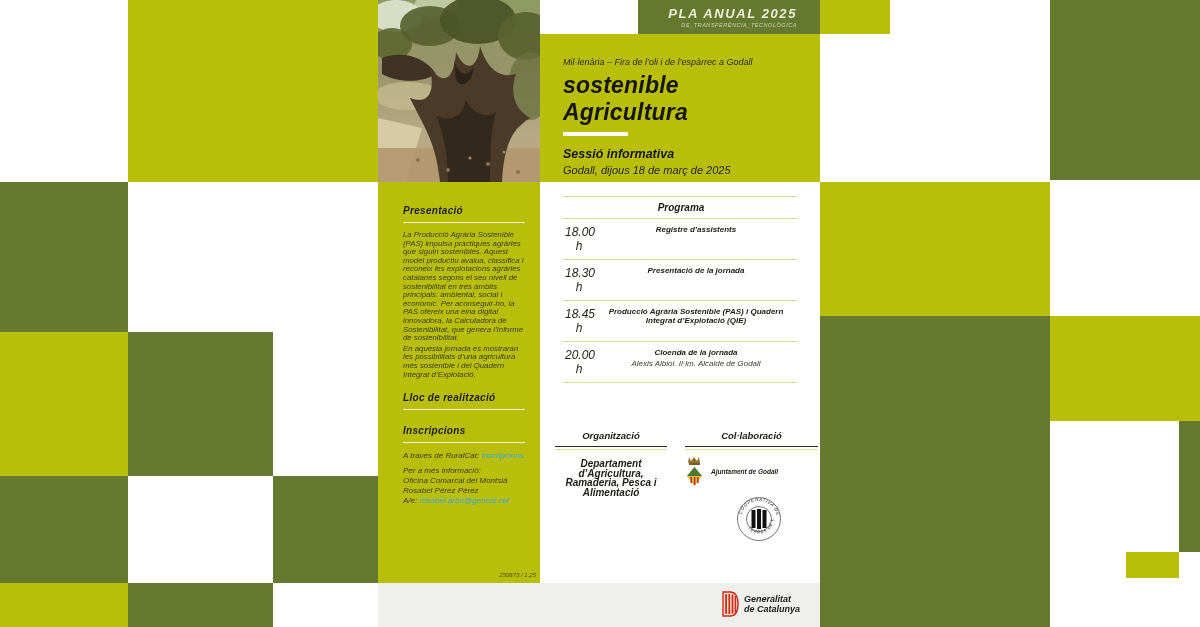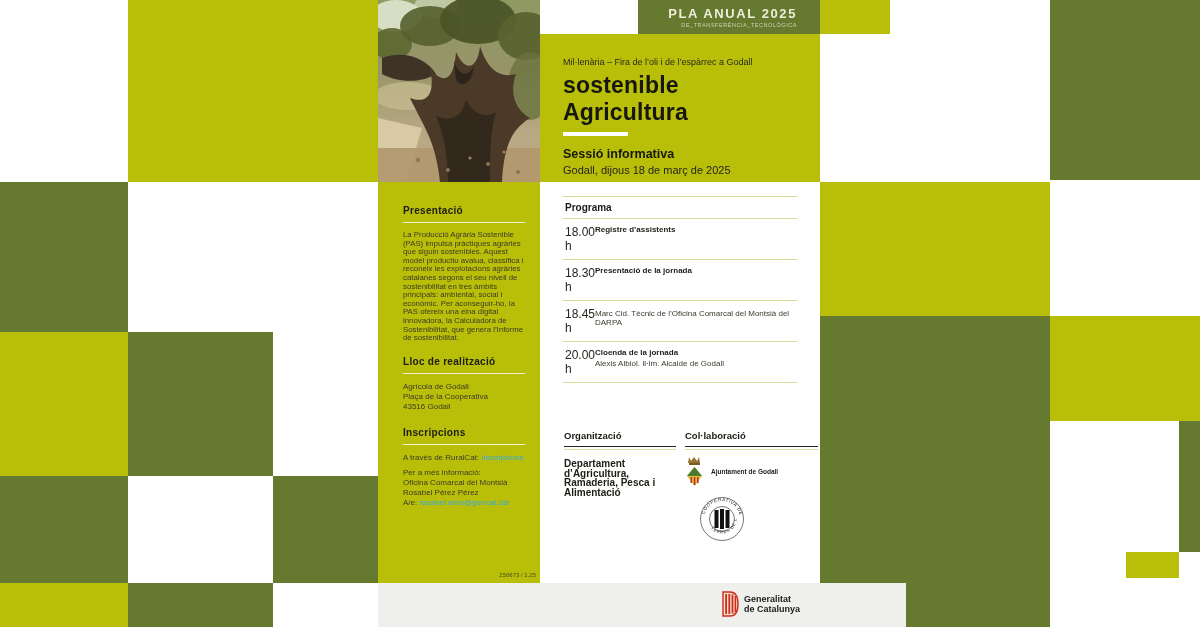--- a/index.html
+++ b/index.html
@@ -1,18 +1,18 @@
 <!DOCTYPE html>
 <html><head>
 <meta charset="utf-8">
 <style>
   html,body{margin:0;padding:0;background:#ffffff;}
   .canvas{position:relative;width:1200px;height:627px;background:#ffffff;overflow:hidden;
           font-family:"Liberation Sans", sans-serif;-webkit-font-smoothing:antialiased;}
-  .abs{position:absolute;}
+  .abs{position:absolute;font-style:italic;}
   .yellow{background:#b9be08;}
   .olive{background:#657a2e;}
 
   
   .plabar{left:638px;top:0;width:182px;height:34px;background:#657a2e;
           display:flex;flex-direction:column;align-items:flex-end;justify-content:center;
           padding-right:23px;box-sizing:border-box;}
   .pla-title{font-size:13px;font-weight:bold;letter-spacing:1.6px;color:#efeddc;line-height:13px;}
   .pla-sub{font-size:5.5px;letter-spacing:.55px;color:#cfd1b2;margin-top:2px;}
 
@@ -33,42 +33,42 @@
   .side-p{font-size:7.8px;line-height:8.6px;margin:8px 0 0 0;color:#3c3c27;}
   .side-p2{margin-top:2px;}
   .side-line{font-size:8px;line-height:10px;color:#3c3c27;}
   .addr{margin-top:8px;}
   .mt13{margin-top:13px;} .mt15{margin-top:15px;} .mt8{margin-top:8px;} .mt5{margin-top:5px;}
   .link{color:#35aade;cursor:pointer;text-decoration:none;}
   .doc-code{position:absolute;right:4px;bottom:5px;font-size:6px;color:#4c4f20;}
 
   
   .content{left:540px;top:182px;width:280px;height:401px;background:#ffffff;
-           padding:0 23px;box-sizing:border-box;}
+           padding:0 23px;box-sizing:border-box;text-align:center;}
   .prog-topline{height:1px;background:#d9dc9c;margin-top:14px;}
   .prog-head{font-size:10px;font-weight:bold;color:#1b1b15;padding:5px 0 5px 2px;border-bottom:1px solid #d9dc9c;}
   .prog-row{display:flex;border-bottom:1px solid #d9dc9c;padding:6px 0 6px 2px;}
   .prog-time{width:28px;flex:0 0 28px;font-size:12px;color:#26261e;}
   .prog-body{flex:1;padding-left:2px;}
   .prog-title{font-size:8px;font-weight:bold;color:#1d1d16;line-height:9px;}
   .prog-detail{font-size:8px;color:#3b3b30;line-height:9px;margin-top:2px;}
   .prog-detail:empty{display:none;}
 
   
   .orgcol{position:absolute;top:248px;}
-  .org{left:24px;width:112px;} .colab{left:145px;width:133px;}
+  .org{left:15px;width:112px;} .colab{left:145px;width:133px;}
   .oc-h{font-size:9.5px;font-weight:bold;color:#1b1b15;padding-bottom:5px;border-bottom:1.5px solid #26261f;}
   .oc-lightline{height:1px;background:#d9dc9c;margin-top:2px;}
   .oc-name{font-size:10px;font-weight:bold;line-height:9.5px;color:#1d1d16;margin-top:9px;}
   .partner{display:flex;align-items:center;margin-top:5px;}
   .partner-label{font-size:6.5px;font-weight:bold;color:#1d1d16;margin-left:7px;}
   .stamp{margin:8px 0 0 14px;}
 
   
-  .footer{left:378px;top:583px;width:528px;height:44px;background:#efefec;}
+  .footer{left:378px;top:583px;width:442px;height:44px;background:#efefec;}
   .gencat{position:absolute;left:343px;top:8px;display:flex;align-items:center;}
   .gencat-text{margin-left:5px;font-size:9px;font-weight:bold;line-height:10.5px;color:#1c1c1a;}
 
   .photo{left:378px;top:0;width:162px;height:182px;}
 </style>
 </head>
 <body>
 
 <div class="canvas">
 
@@ -138,28 +138,24 @@
     </div>
     <div class="title-bar"></div>
     <div class="session">Sessió informativa</div>
     <div class="sdate">Godall, dijous 18 de març de 2025</div>
   </div>
 
   <div class="abs sidebar">
     <div class="side-h">Presentació</div>
     <div class="rule-light"></div>
     <p class="side-p">La Producció Agrària Sostenible (PAS) impulsa pràctiques agràries que siguin sostenibles. Aquest model productiu avalua, classifica i reconeix les explotacions agràries catalanes segons el seu nivell de sostenibilitat en tres àmbits principals: ambiental, social i econòmic. Per aconseguir-ho, la PAS ofereix una eina digital innovadora, la Calculadora de Sostenibilitat, que genera l’Informe de sostenibilitat.</p>
+    <p class="side-p side-p2">En aquesta jornada es mostraran les possibilitats d’una agricultura més sostenible i del Quadern Integrat d’Explotació.</p>
 
     <div class="side-h mt13">Lloc de realització</div>
     <div class="rule-light"></div>
-    <div class="addr">
-      <div class="side-line">Agrícola de Godall</div>
-      <div class="side-line">Plaça de la Cooperativa</div>
-      <div class="side-line">43516 Godall</div>
-    </div>
 
     <div class="side-h mt15">Inscripcions</div>
     <div class="rule-light"></div>
     <div class="side-line mt8">
       <span>A través de RuralCat: </span><span class="link">Inscripcions</span>
     </div>
     <div class="mt5">
       <div class="side-line">Per a més informació:</div>
       <div class="side-line">Oficina Comarcal del Montsià</div>
       <div class="side-line">Rosabel Pérez Pérez</div>
@@ -182,21 +178,21 @@
     </div>
     <div class="prog-row">
       <div class="prog-time">18.30 h</div>
       <div class="prog-body">
           <div class="prog-title">Presentació de la jornada</div>
         </div>
     </div>
     <div class="prog-row">
       <div class="prog-time">18.45 h</div>
       <div class="prog-body">
-        <div class="prog-detail">Marc Cid. Tècnic de l’Oficina Comarcal del Montsià del DARPA</div>
+          <div class="prog-title">Producció Agrària Sostenible (PAS) i Quadern Integrat d’Explotació (QIE)</div>
         </div>
     </div>
     <div class="prog-row">
       <div class="prog-time">20.00 h</div>
       <div class="prog-body">
           <div class="prog-title">Cloenda de la jornada</div>
         <div class="prog-detail">Alexis Albiol. Il·lm. Alcalde de Godall</div>
         </div>
     </div>
 

